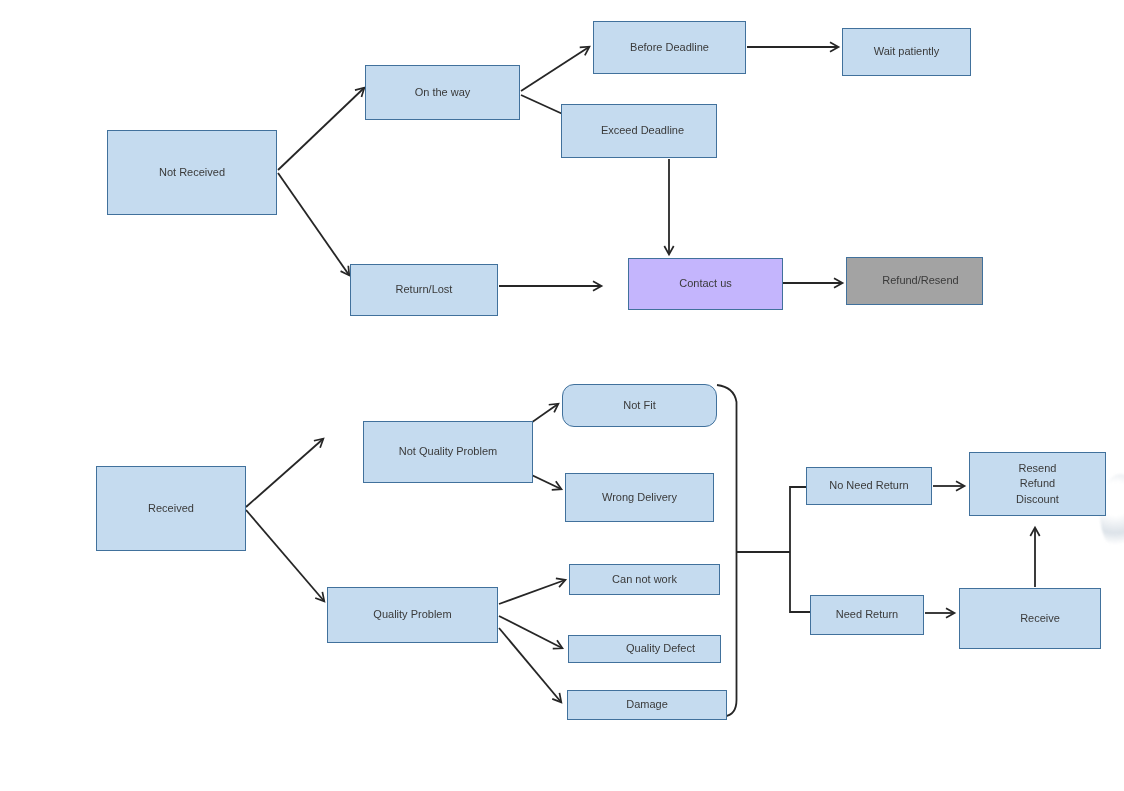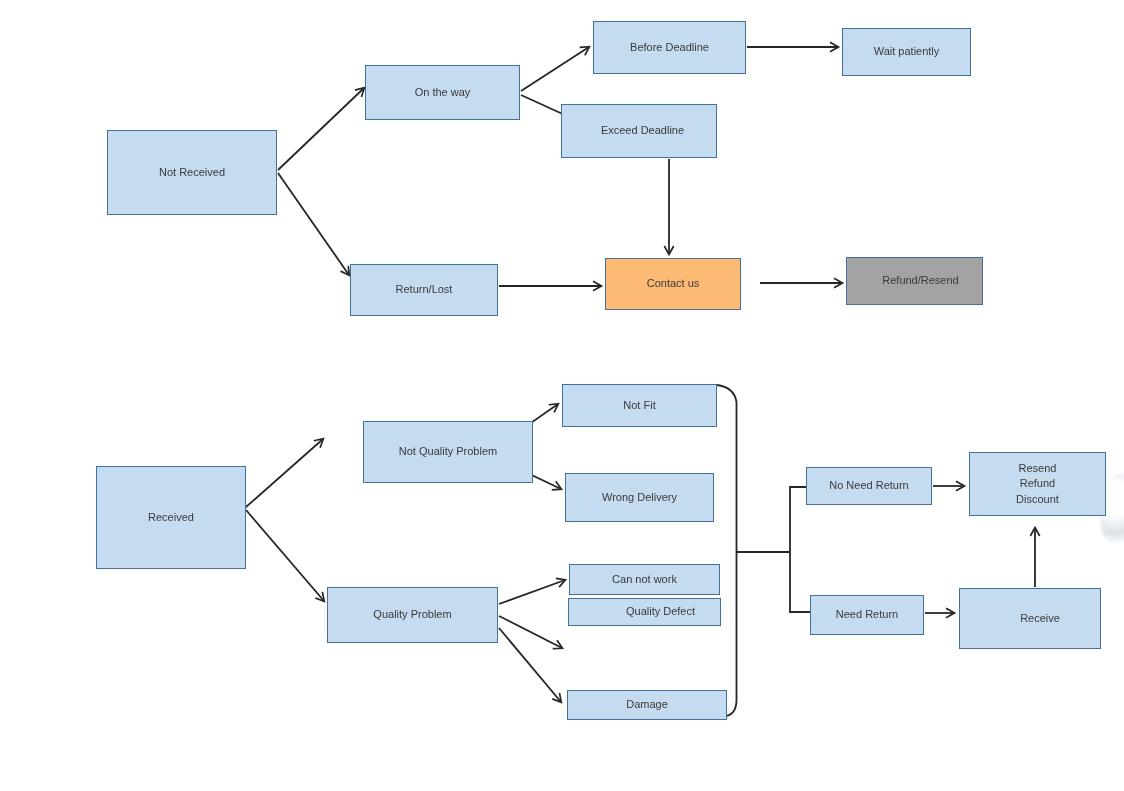--- a/index.html
+++ b/index.html
@@ -88,45 +88,45 @@
     </div>
     <div class="node" style="left: 842px; top: 28px; width: 129px; height: 48px; background: rgb(197, 219, 239); border-color: rgb(65, 113, 156); color: rgb(58, 58, 58);">
       <span class="node-label">Wait patiently</span>
     </div>
     <div class="node" style="left: 561px; top: 104px; width: 156px; height: 54px; background: rgb(197, 219, 239); border-color: rgb(65, 113, 156); color: rgb(58, 58, 58); padding-left: 7px;">
       <span class="node-label">Exceed Deadline</span>
     </div>
     <div class="node" style="left: 350px; top: 264px; width: 148px; height: 52px; background: rgb(197, 219, 239); border-color: rgb(65, 113, 156); color: rgb(58, 58, 58);">
       <span class="node-label">Return/Lost</span>
     </div>
-    <div class="node" style="left: 605px; top: 258px; width: 136px; height: 52px; background: #fdba74; border-color: rgb(65, 113, 156); color: rgb(58, 58, 58);">
+    <div class="node" style="left: 628px; top: 258px; width: 155px; height: 52px; background: #c4b5fd; border-color: rgb(65, 113, 156); color: rgb(58, 58, 58);">
       <span class="node-label">Contact us</span>
     </div>
     <div class="node" style="left: 846px; top: 257px; width: 137px; height: 48px; background: #a3a3a3; border-color: rgb(65, 113, 156); color: rgb(58, 58, 58); padding-left: 12px;">
       <span class="node-label">Refund/Resend</span>
     </div>
-    <div class="node" style="left: 96px; top: 466px; width: 150px; height: 103px; background: rgb(197, 219, 239); border-color: rgb(65, 113, 156); color: rgb(58, 58, 58);">
+    <div class="node" style="left: 96px; top: 466px; width: 150px; height: 85px; background: rgb(197, 219, 239); border-color: rgb(65, 113, 156); color: rgb(58, 58, 58);">
       <span class="node-label">Received</span>
     </div>
     <div class="node" style="left: 327px; top: 421px; width: 170px; height: 62px; background: rgb(197, 219, 239); border-color: rgb(65, 113, 156); color: rgb(58, 58, 58); margin-left: 36px;">
       <span class="node-label">Not Quality Problem</span>
     </div>
     <div class="node" style="left: 327px; top: 587px; width: 171px; height: 56px; background: rgb(197, 219, 239); border-color: rgb(65, 113, 156); color: rgb(58, 58, 58);">
       <span class="node-label">Quality Problem</span>
     </div>
-    <div class="node" style="left: 562px; top: 384px; width: 155px; height: 43px; background: rgb(197, 219, 239); border-color: rgb(65, 113, 156); color: rgb(58, 58, 58);">
+    <div class="node" style="left: 562px; top: 384px; width: 155px; height: 43px; background: rgb(197, 219, 239); border-color: rgb(65, 113, 156); color: rgb(58, 58, 58); border-radius: 12px;">
       <span class="node-label">Not Fit</span>
     </div>
     <div class="node" style="left: 569px; top: 564px; width: 151px; height: 31px; background: rgb(197, 219, 239); border-color: rgb(65, 113, 156); color: rgb(58, 58, 58);">
       <span class="node-label">Can not work</span>
     </div>
     <div class="node" style="left: 565px; top: 473px; width: 149px; height: 49px; background: rgb(197, 219, 239); border-color: rgb(65, 113, 156); color: rgb(58, 58, 58);">
       <span class="node-label">Wrong Delivery</span>
     </div>
-    <div class="node" style="left: 568px; top: 598px; width: 153px; height: 28px; background: rgb(197, 219, 239); border-color: rgb(65, 113, 156); color: rgb(58, 58, 58); padding-left: 32px;">
+    <div class="node" style="left: 568px; top: 635px; width: 153px; height: 28px; background: rgb(197, 219, 239); border-color: rgb(65, 113, 156); color: rgb(58, 58, 58); padding-left: 32px;">
       <span class="node-label">Quality Defect</span>
     </div>
     <div class="node" style="left: 567px; top: 690px; width: 160px; height: 30px; background: rgb(197, 219, 239); border-color: rgb(65, 113, 156); color: rgb(58, 58, 58);">
       <span class="node-label">Damage</span>
     </div>
     <div class="node" style="left: 806px; top: 467px; width: 126px; height: 38px; background: rgb(197, 219, 239); border-color: rgb(65, 113, 156); color: rgb(58, 58, 58);">
       <span class="node-label">No Need Return</span>
     </div>
     <div class="node" style="left: 810px; top: 595px; width: 114px; height: 40px; background: rgb(197, 219, 239); border-color: rgb(65, 113, 156); color: rgb(58, 58, 58);">
       <span class="node-label">Need Return</span>

